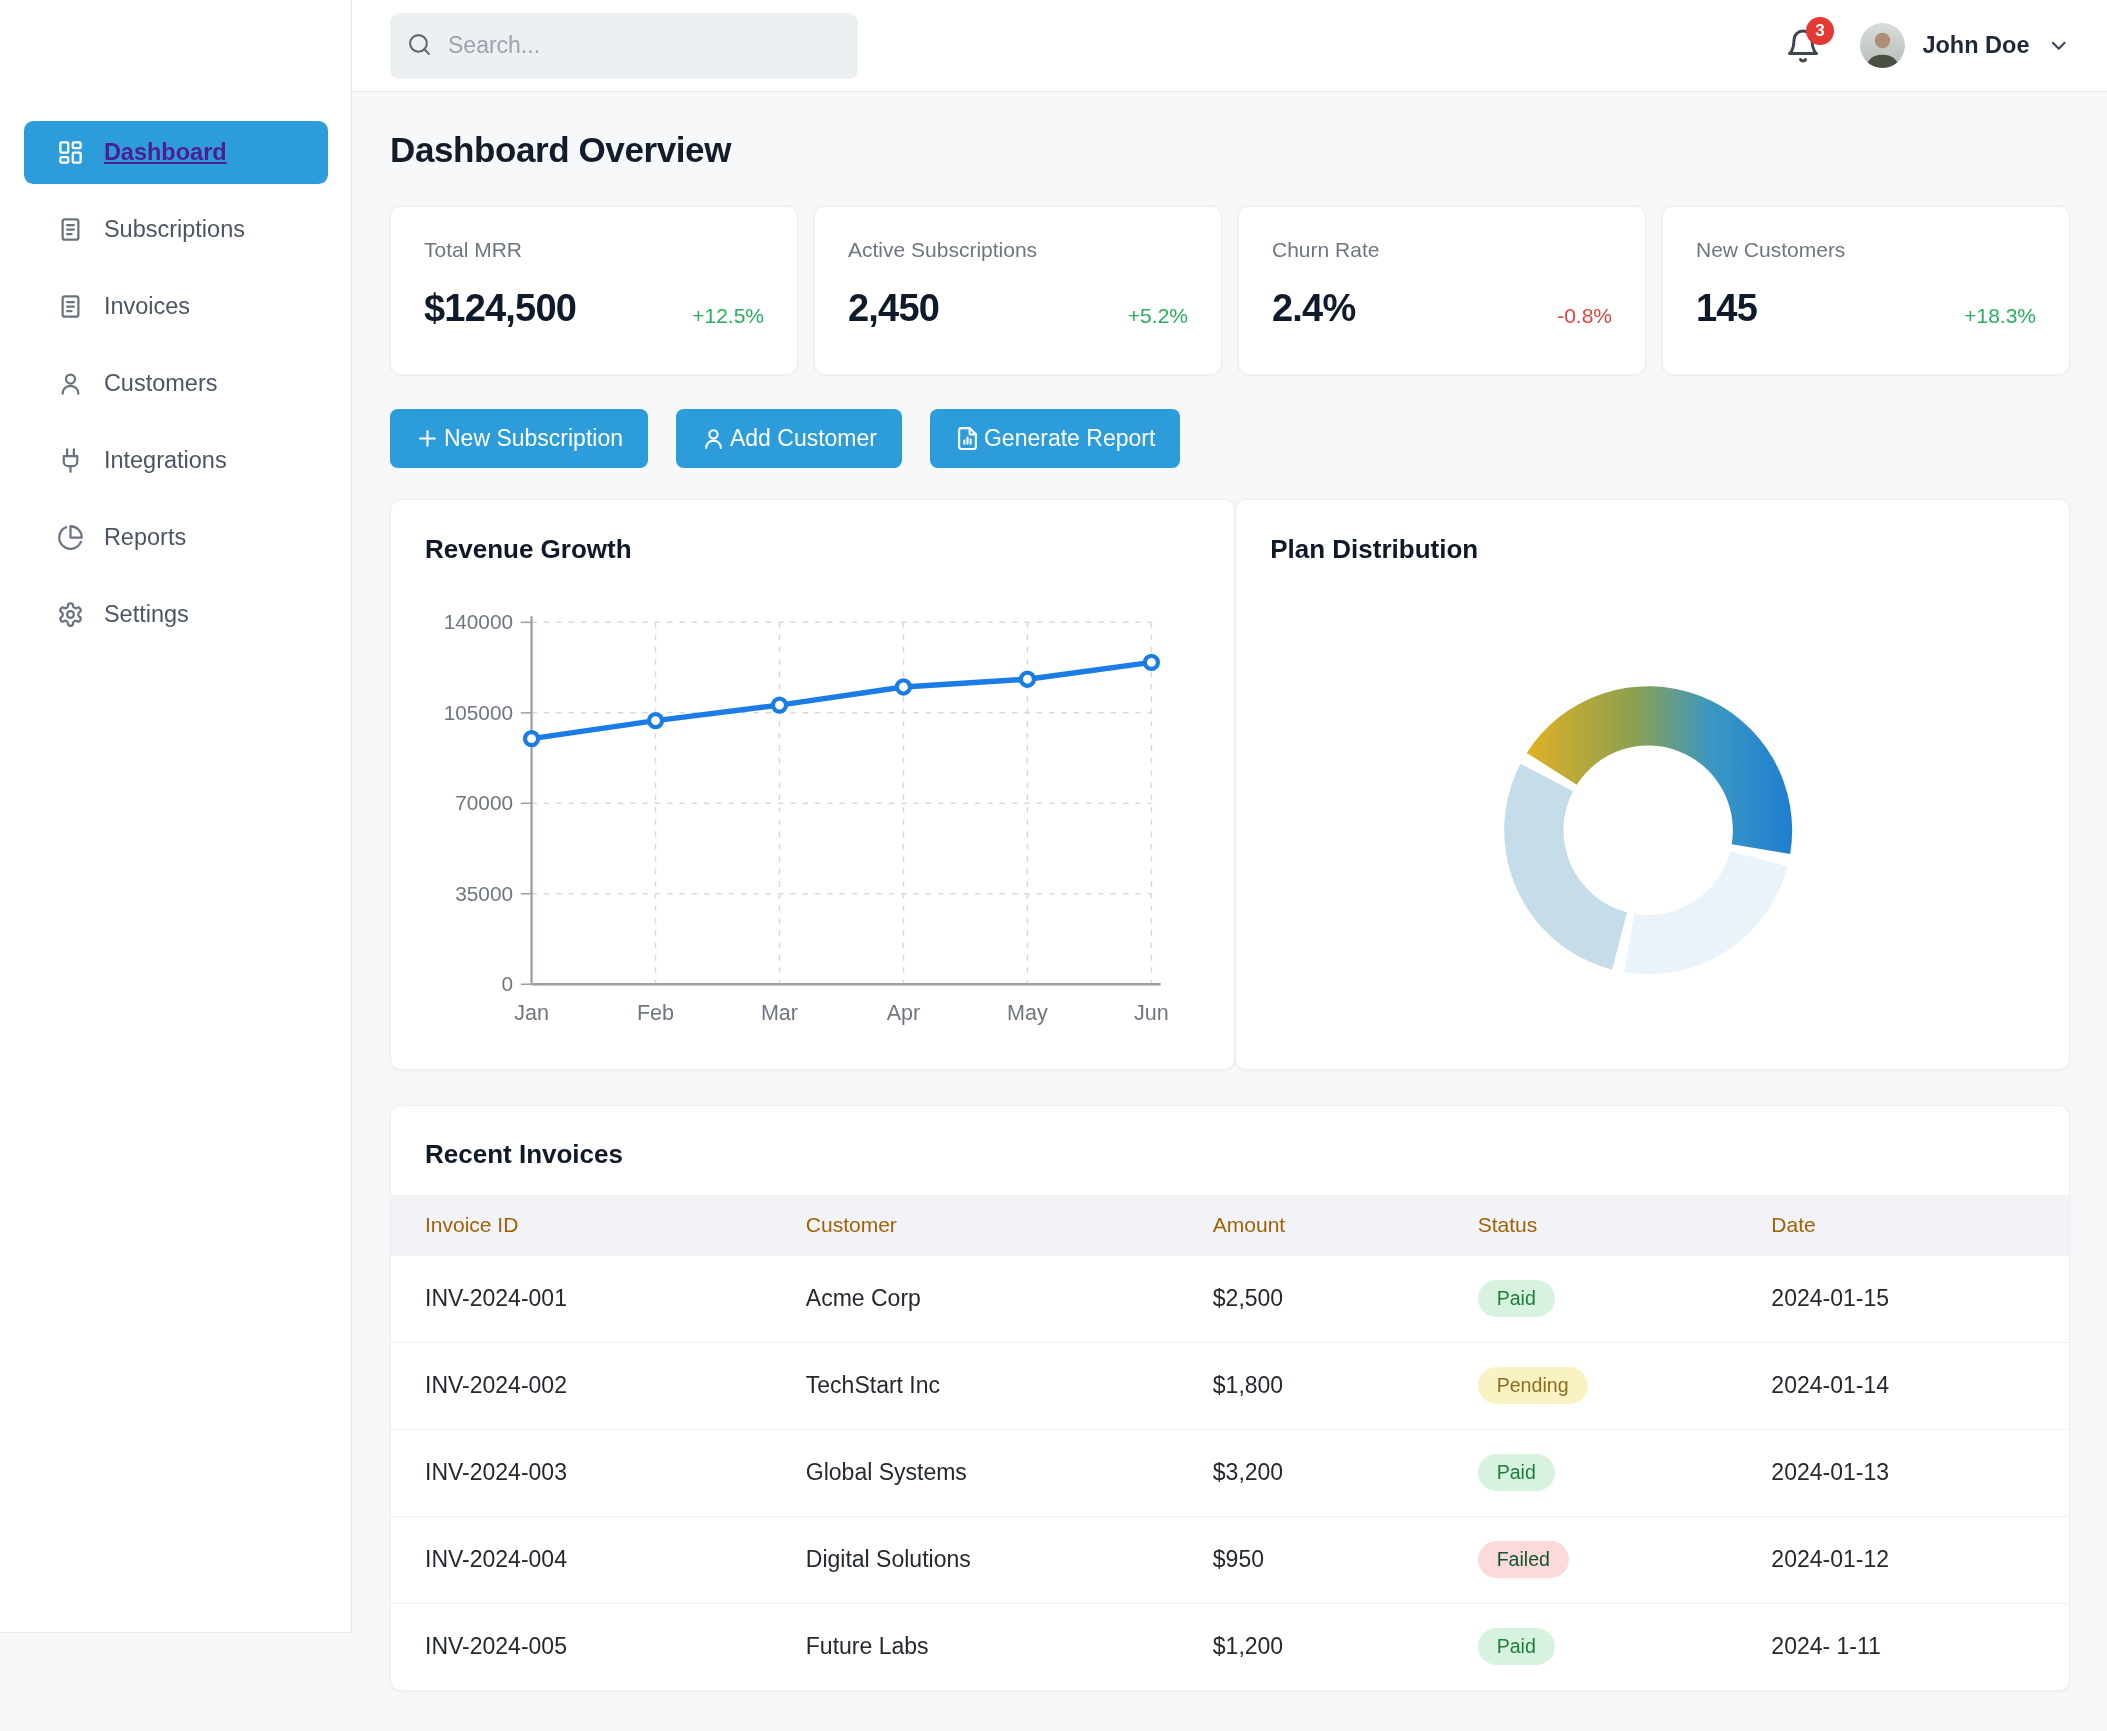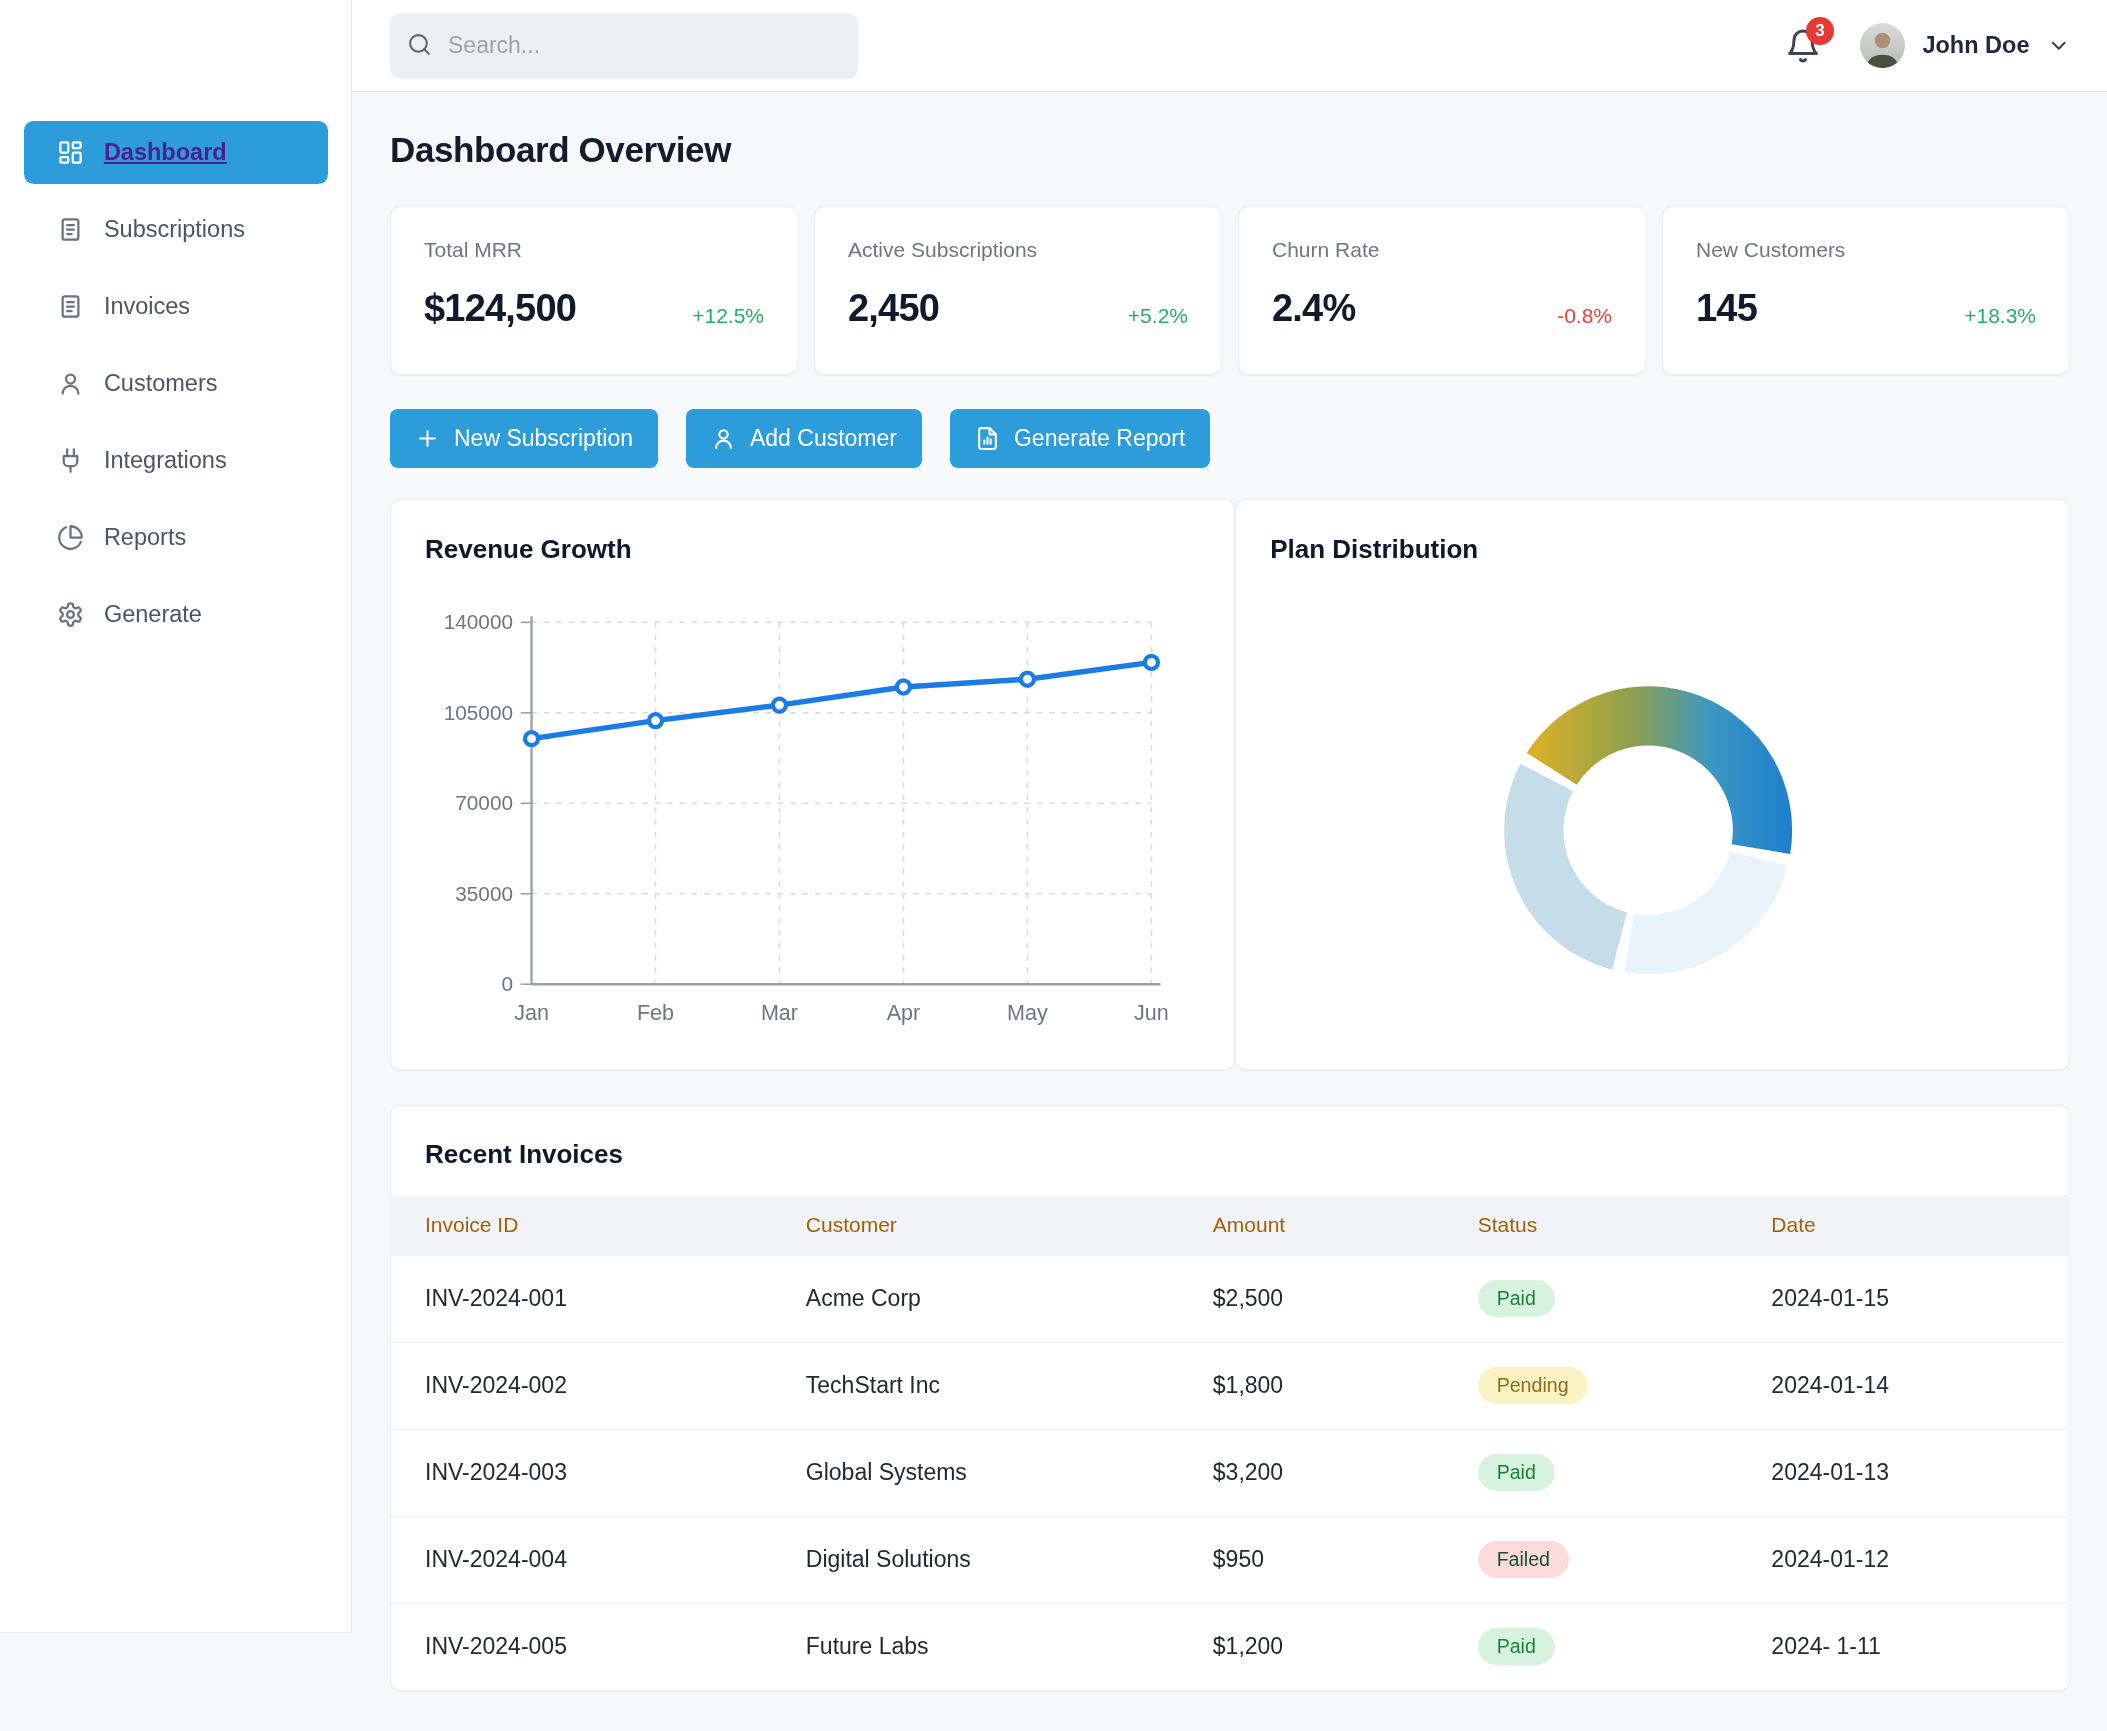--- a/index.html
+++ b/index.html
@@ -43,21 +43,21 @@
   .kpi-row{display:grid;grid-template-columns:repeat(4,1fr);gap:16px;margin-bottom:34px;}
   .kpi-card{padding:31px 33px;height:169px;}
   .kpi-label{font-size:21px;color:#6e7681;margin-bottom:27px;}
   .kpi-value-row{display:flex;align-items:flex-end;justify-content:space-between;}
   .kpi-value{font-size:38px;font-weight:700;color:#0f1a2a;letter-spacing:-0.8px;line-height:1;}
   .kpi-delta{font-size:21px;line-height:1.1;}
   .kpi-delta.up{color:#27ae60;}
   .kpi-delta.down{color:#e0433e;}
 
   .actions-row{display:flex;gap:28px;margin-bottom:31px;}
-  .action-btn{display:flex;align-items:center;gap:14px;background:#2D9CDB;border:0;color:#fff;font-size:23px;
+  .action-btn{display:flex;align-items:center;gap:4px;background:#2D9CDB;border:0;color:#fff;font-size:23px;
     height:59px;padding:0 25px;border-radius:7.8px;font-family:inherit;cursor:pointer;}
   .action-btn svg{width:25px;height:25px;}
 
   .charts-row{display:grid;grid-template-columns:1058fr 1045fr;margin-bottom:35px;}
   .chart-card{padding:34px;height:571px;}
   .chart-title{font-size:26px;font-weight:700;color:#10192a;margin:0 0 15.7px;}
   .chart-svg{width:100%;height:462px;display:block;}
   .chart-svg text{font-family:"Liberation Sans",sans-serif;}
 
   
@@ -142,21 +142,21 @@
           </span>
           <span>Reports</span>
         </div>
         <div class="nav-item">
           <span class="nav-icon">
             <svg viewBox="0 0 24 24" fill="none" stroke="currentColor" stroke-width="2" stroke-linecap="round" stroke-linejoin="round">
               <path d="M12.22 2h-.44a2 2 0 0 0-2 2v.18a2 2 0 0 1-1 1.73l-.43.25a2 2 0 0 1-2 0l-.15-.08a2 2 0 0 0-2.73.73l-.22.38a2 2 0 0 0 .73 2.73l.15.1a2 2 0 0 1 1 1.72v.51a2 2 0 0 1-1 1.74l-.15.09a2 2 0 0 0-.73 2.73l.22.38a2 2 0 0 0 2.73.73l.15-.08a2 2 0 0 1 2 0l.43.25a2 2 0 0 1 1 1.73V20a2 2 0 0 0 2 2h.44a2 2 0 0 0 2-2v-.18a2 2 0 0 1 1-1.73l.43-.25a2 2 0 0 1 2 0l.15.08a2 2 0 0 0 2.73-.73l.22-.39a2 2 0 0 0-.73-2.73l-.15-.08a2 2 0 0 1-1-1.74v-.5a2 2 0 0 1 1-1.74l.15-.09a2 2 0 0 0 .73-2.73l-.22-.38a2 2 0 0 0-2.73-.73l-.15.08a2 2 0 0 1-2 0l-.43-.25a2 2 0 0 1-1-1.73V4a2 2 0 0 0-2-2z"></path>
               <circle cx="12" cy="12" r="3"></circle>
             </svg>
           </span>
-          <span>Generate</span>
+          <span>Settings</span>
         </div>
       </nav>
   </aside>
 
   <header class="topbar">
     <div class="search-box">
       <span id="search-icon-slot"><svg viewBox="0 0 24 24" fill="none" stroke="currentColor" stroke-width="2" stroke-linecap="round" stroke-linejoin="round">
             <circle cx="11" cy="11" r="8"></circle>
             <line x1="21" y1="21" x2="16.65" y2="16.65"></line>
           </svg></span>

